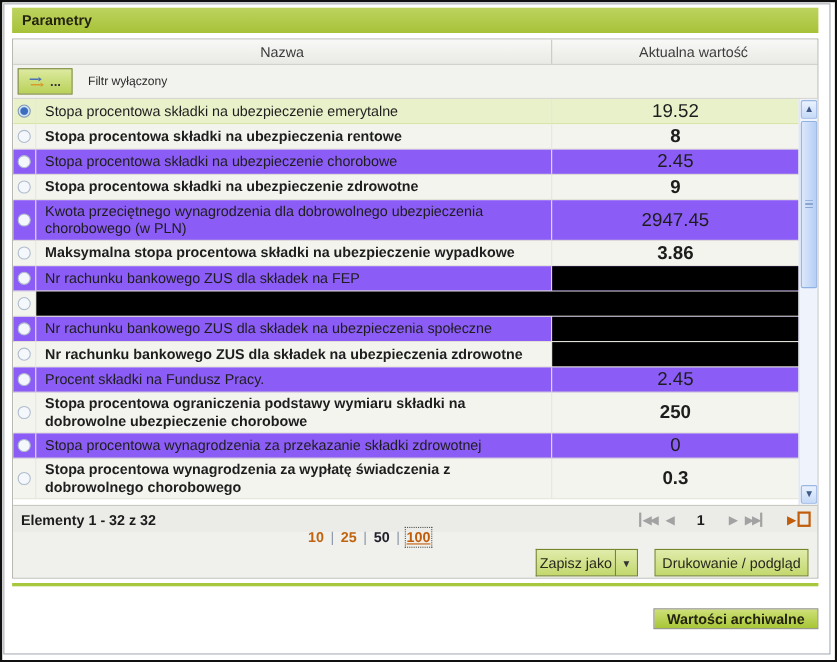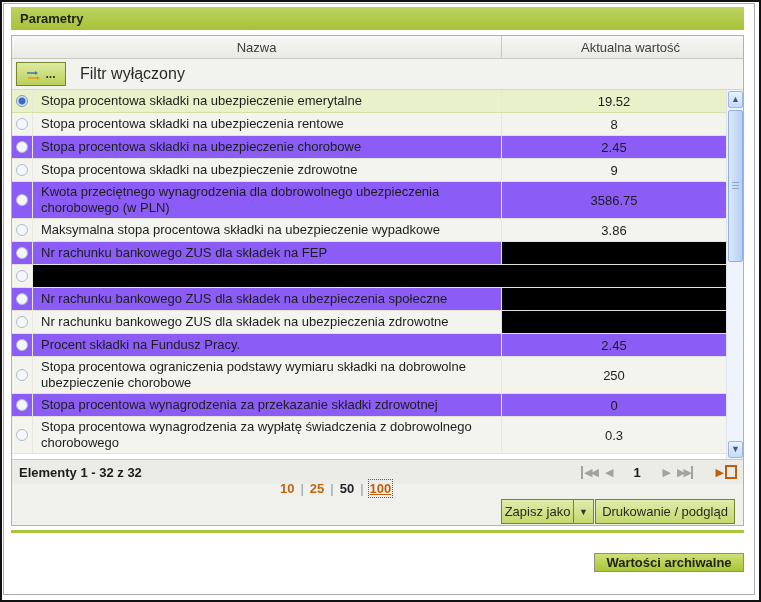--- a/index.html
+++ b/index.html
@@ -22,34 +22,34 @@
   .hdr-cell{display:flex;align-items:center;justify-content:center;box-sizing:border-box;}
   .hdr-cell.c1{width:489px;}
   .hdr-cell.c2{flex:1;border-left:1px solid #c9c9c2;padding-left:16px;}
 
   .filter-row{height:30px;flex:none;background:#f2f2ee;display:flex;align-items:center;
               border-bottom:1px solid #d8d8d0;}
   .filter-btn{margin-left:4px;width:50px;height:24px;box-sizing:border-box;border:1px solid #76862c;
               background:linear-gradient(#dcea9f,#b9d159);display:flex;align-items:center;justify-content:center;
               gap:3px;cursor:pointer;}
   .filter-btn .dots{font-size:12px;font-weight:bold;color:#333;line-height:10px;}
-  .filter-label{margin-left:14px;font-size:16px;color:#2a2a2a;}
+  .filter-label{margin-left:14px;font-size:11px;color:#2a2a2a;}
 
   .rows-wrap{height:369px;flex:none;display:flex;overflow:hidden;background:#fff;}
   .rows-col{width:714px;flex:none;}
   .row{display:flex;box-sizing:border-box;border-bottom:1px solid #e1e1d7;background:#8b5cf6;min-height:23px;}
-  .row.alt{background:#f4f4ef;}
+  .row.alt{background:#f4f4ef;font-weight:bold;}
   .row.sel{background:#e9f1ca;border-bottom:1px solid #d3e1a4;}
   .radio-cell{width:20px;flex:none;display:flex;align-items:center;justify-content:center;
               border-right:1px solid #e7e7de;}
   .radio{width:12px;height:12px;border-radius:50%;border:1px solid #aebccd;background:#f4f7fb;box-sizing:border-box;}
   .radio.on{border-color:#7f98b8;background:radial-gradient(circle at 50% 50%,#3a6cc0 0 3px,#cfe0f2 4px,#eef4fa 6px);}
   .name-cell{width:469px;flex:none;display:flex;align-items:center;padding:2px 4px 2px 8px;box-sizing:border-box;
              font-size:13px;color:#1d1d1d;line-height:16px;border-right:1px solid #e7e7de;}
-  .val-cell{flex:1;display:flex;align-items:center;justify-content:center;font-size:13px;color:#1d1d1d;position:relative;text-align:center;}
+  .val-cell{flex:1;display:flex;align-items:center;justify-content:center;font-size:17px;color:#1d1d1d;position:relative;text-align:center;}
   .val-cell.redacted{background:#000;}
   .val-cell.redacted .val{visibility:hidden;}
   .row-sliver{height:8px;background:#fff;}
 
   
   .vscroll{width:17px;flex:none;background:#eef3fc;border-left:1px solid #dfe3ea;position:relative;}
   .sbtn{position:absolute;left:1px;right:1px;height:17px;box-sizing:border-box;border:1px solid #9cb6e4;
         border-radius:2px;background:linear-gradient(#eaf2fe,#c6daf7);display:flex;align-items:center;justify-content:center;
         color:#3f5a87;font-size:9px;line-height:9px;}
   .sbtn.up{top:1px;}
@@ -72,21 +72,21 @@
   .nav-ic{font-size:11px;letter-spacing:-2px;cursor:pointer;color:#a2a2a2;}
   .nav-ic.first{border-left:2px solid #a2a2a2;padding-left:1px;}
   .nav-ic.last{border-right:2px solid #a2a2a2;padding-right:1px;}
   .pag-page{color:#1c1c1c;font-weight:bold;margin:0 14px;}
   .jump-ic{position:absolute;right:6px;top:5px;display:flex;align-items:center;cursor:pointer;}
   .jump-ic .tri{color:#c05c0a;font-size:11px;}
   .jump-ic .sq{width:8px;height:10px;border:2px solid #c05c0a;margin-left:1px;}
 
   
   .btn-strip{flex:1;background:#f0f0ec;display:flex;justify-content:flex-end;align-items:flex-start;
-             padding:15px 8px 0 0;gap:1px;}
+             padding:15px 8px 0 0;gap:15px;}
   .gbtn{height:25px;box-sizing:border-box;border:1px solid #76862c;background:linear-gradient(#e0ecab,#c3d86e);
         display:flex;align-items:center;justify-content:center;font-size:13px;color:#28281c;cursor:pointer;}
   .split{display:flex;}
   .split .main{width:72px;border-right:none;}
   .split .arrow{width:21px;border-left:1px solid #76862c;font-size:9px;color:#333;}
   .print-btn{width:140px;}
 
   .green-rule{position:absolute;left:9px;top:528px;width:733px;height:3px;background:#a7c83c;}
 
   .archive-btn{position:absolute;right:15px;top:551px;width:150px;height:19px;box-sizing:border-box;
@@ -182,21 +182,21 @@
             </div>
 
             <div class="row">
               <div class="radio-cell">
                 <span class="radio"></span>
               </div>
               <div class="name-cell">
                 <span>Kwota przeciętnego wynagrodzenia dla dobrowolnego ubezpieczenia chorobowego (w PLN)</span>
               </div>
               <div class="val-cell">
-                <span class="val">3586.75</span>
+                <span class="val">2947.45</span>
               </div>
             </div>
 
             <div class="row alt">
               <div class="radio-cell">
                 <span class="radio"></span>
               </div>
               <div class="name-cell">
                 <span>Maksymalna stopa procentowa składki na ubezpieczenie wypadkowe</span>
               </div>

